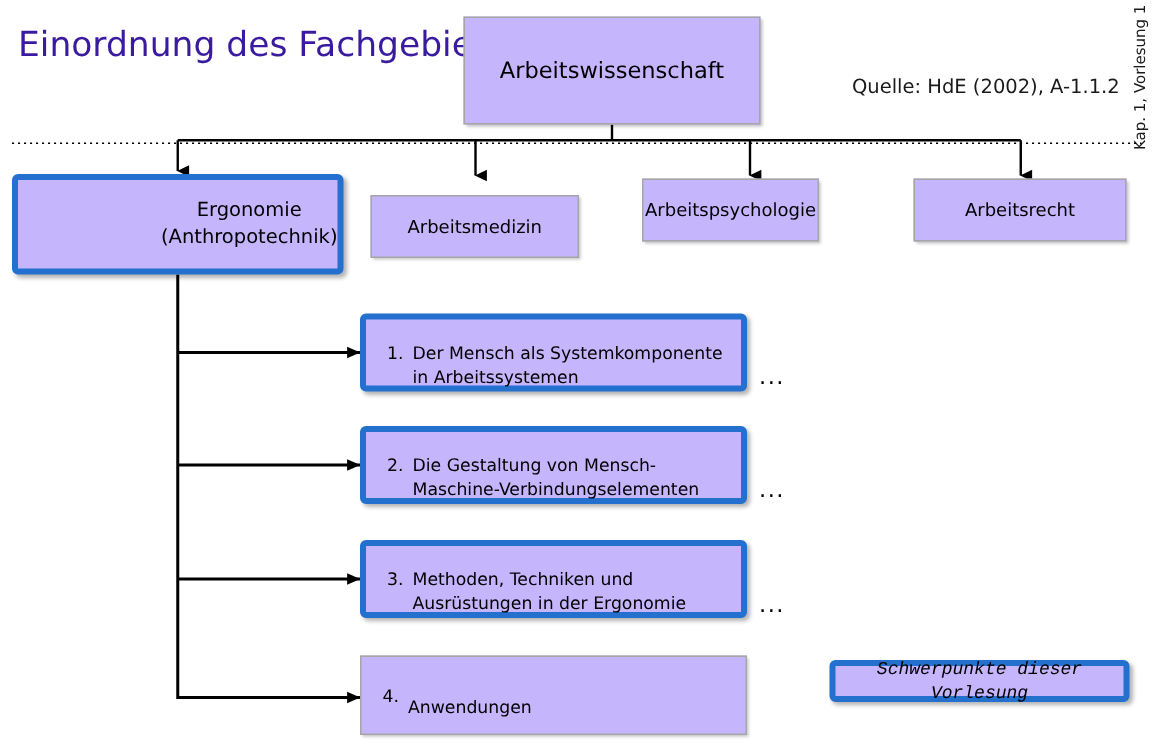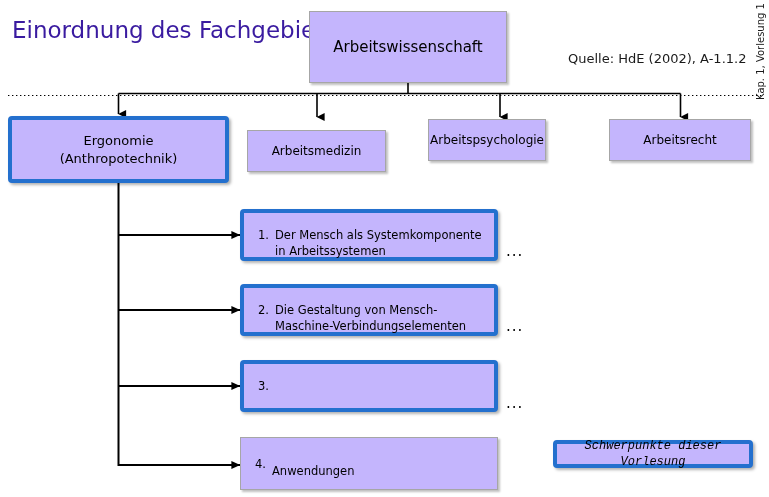--- a/index.html
+++ b/index.html
@@ -96,21 +96,21 @@
     white-space: pre-line;
   }
 
   
   #node-root {
     left: 309px; top: 11px; width: 198px; height: 72px;
     font-size: 15px; line-height: 19px;
   }
   #node-ergonomie {
     left: 8px; top: 116px; width: 221px; height: 67px;
-    font-size: 13px; line-height: 18px;
+    font-size: 13px; line-height: 18px; justify-content: flex-end;
   }
   #node-arbeitsmedizin {
     left: 247px; top: 130px; width: 139px; height: 42px;
     font-size: 12px; line-height: 16px;
   }
   #node-arbeitspsychologie {
     left: 428px; top: 119px; width: 118px; height: 42px;
     font-size: 12px; line-height: 16px;
   }
   #node-arbeitsrecht {
@@ -234,20 +234,22 @@
   </div>
 
   <div class="node node-blue node-left topic" id="topic-2">
     <span class="num">2.</span>
     <span class="topic-body node-text">Die Gestaltung von Mensch-
 Maschine-Verbindungselementen</span>
   </div>
 
   <div class="node node-blue node-left topic" id="topic-3">
     <span class="num">3.</span>
+    <span class="topic-body node-text">Methoden, Techniken und
+Ausrüstungen in der Ergonomie</span>
   </div>
 
   <div class="node node-plain node-left topic" id="topic-4">
     <span class="num">4.</span>
     <span class="topic-body node-text">Anwendungen</span>
   </div>
 
   <div class="ellipsis" id="ellipsis-1">...</div>
   <div class="ellipsis" id="ellipsis-2">...</div>
   <div class="ellipsis" id="ellipsis-3">...</div>

